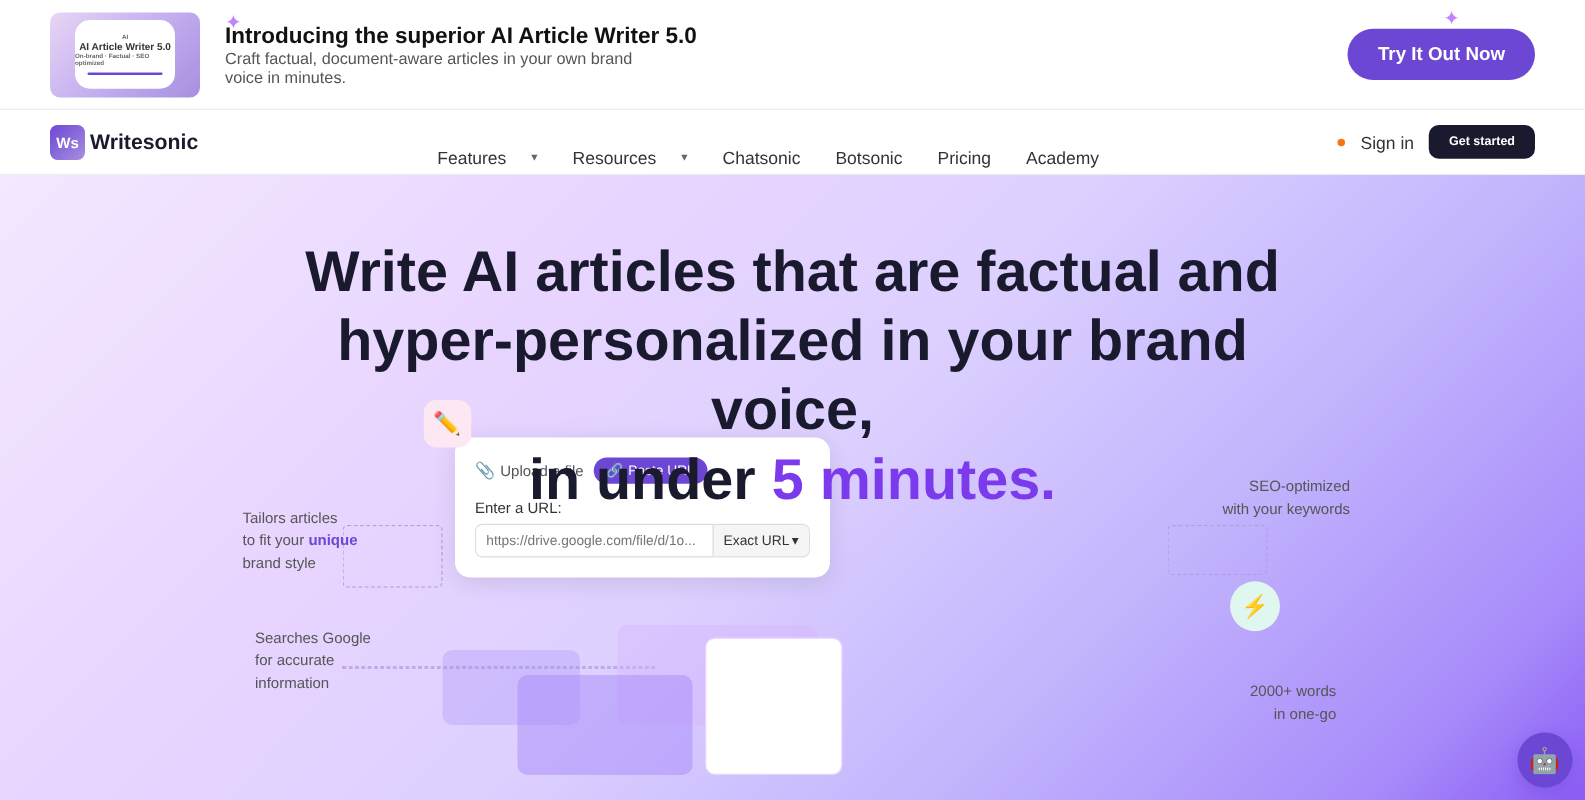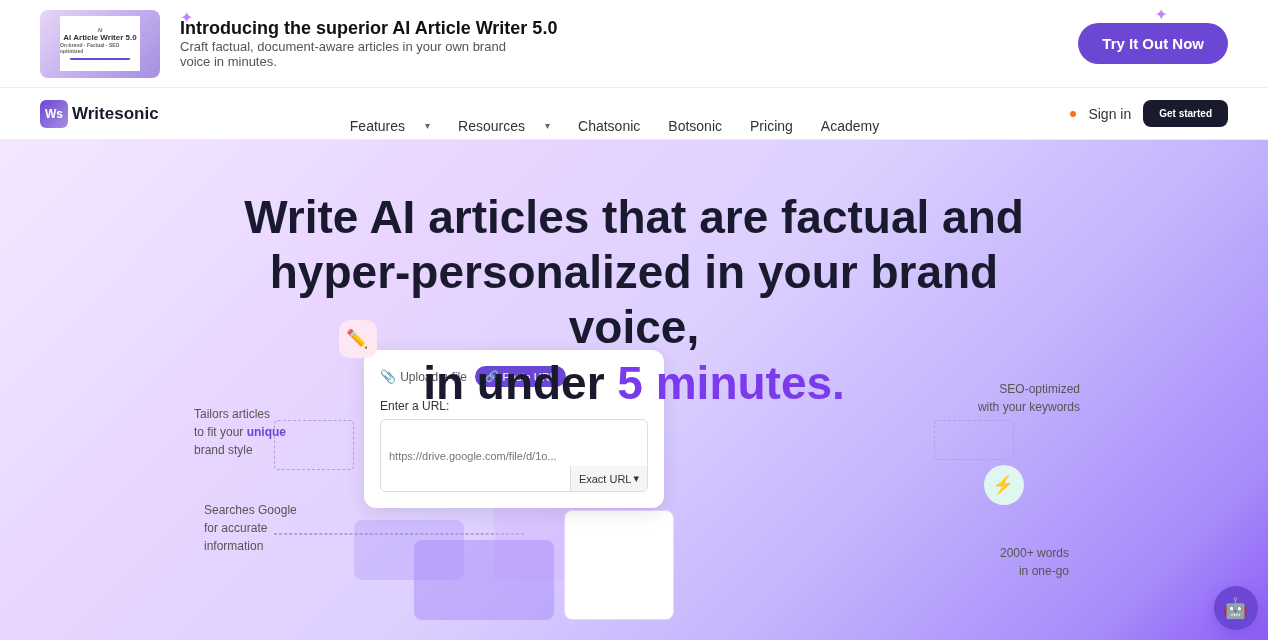--- a/index.html
+++ b/index.html
@@ -9,21 +9,21 @@
     .banner {
       width: 100%; background: white; display: flex; align-items: center; justify-content: space-between;
       padding: 10px 40px; height: 88px; border-bottom: 1px solid #eee; position: relative; z-index: 10;
     }
     .banner-left { display: flex; align-items: center; gap: 20px; }
     .banner-image {
       width: 120px; height: 68px; background: linear-gradient(135deg, #e8d5f5, #c4b0ef, #a78fe0);
       border-radius: 8px; display: flex; align-items: center; justify-content: center; position: relative; overflow: hidden;
     }
     .banner-image-inner {
-      background: white; border-radius: 0; width: 80px; height: 55px;
+      background: white; border-radius: 12px; width: 80px; height: 55px;
       display: flex; flex-direction: column; align-items: center; justify-content: center; font-size: 7px; color: #333; font-weight: 700;
     }
     .banner-image-inner .ai-label { font-size: 5px; color: #666; }
     .banner-text h3 { font-size: 18px; font-weight: 700; color: #111; }
     .banner-text p { font-size: 13px; color: #555; max-width: 340px; }
     .banner-right {}
     .try-btn {
       background: #6c47d4; color: white; border: none; border-radius: 24px;
       padding: 12px 24px; font-size: 15px; font-weight: 600; cursor: pointer; white-space: nowrap;
     }
@@ -85,21 +85,21 @@
     .demo-tab-upload { color: #555; display: flex; align-items: center; gap: 4px; }
     .url-input-area { }
     .url-label { font-size: 12px; color: #333; margin-bottom: 6px; font-weight: 500; }
     .url-input-row {
       display: flex; align-items: center; border: 1px solid #ddd; border-radius: 6px; overflow: hidden;
     }
     .url-input {
       flex: 1; border: none; outline: none; padding: 6px 8px; font-size: 11px; color: #555;
     }
     .url-type-btn {
-      background: #f5f5f5; border-left: 1px solid #ddd; padding: 6px 8px; font-size: 11px; color: #333; cursor: pointer; display: flex; align-items: center; gap: 2px; margin-top: 46px;
+      background: #f5f5f5; border-left: 1px solid #ddd; padding: 6px 8px; font-size: 11px; color: #333; cursor: pointer; display: flex; align-items: center; gap: 2px;
     }
 
     
     .float-icon-1 {
       position: absolute; top: 0px; left: 155px;
       width: 38px; height: 38px; background: #fce7f3; border-radius: 10px;
       display: flex; align-items: center; justify-content: center; font-size: 18px; z-index: 5;
     }
 
     

